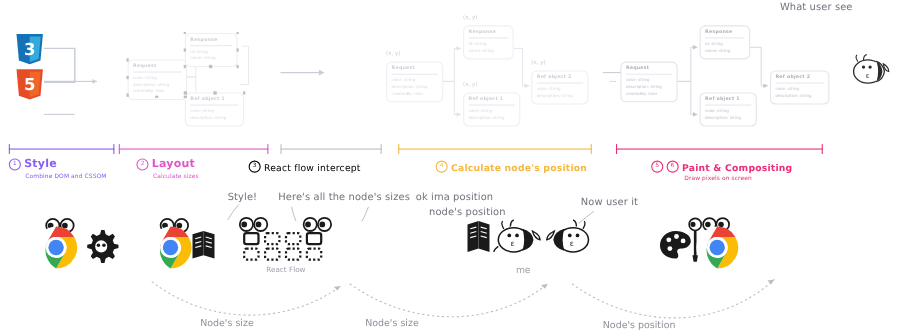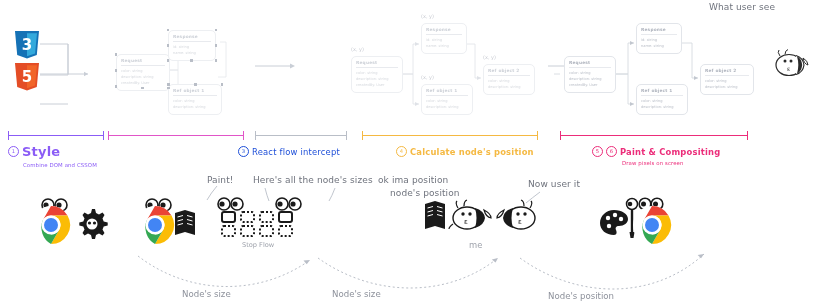--- a/index.html
+++ b/index.html
@@ -38,21 +38,21 @@
   .ruler .cap { position:absolute; top:0px; width:1px; height:9px; }
   .ruler .cap.l { left:0; } .ruler .cap.r { right:0; }
 
   .phase { position:absolute; white-space:nowrap; }
   .phase .row { display:flex; align-items:center; gap:3px; }
   .pnum {
     width:11px; height:11px; border-radius:50%; border:1px solid currentColor;
     display:inline-flex; align-items:center; justify-content:center;
     font-size:5.2px; line-height:1; flex:none;
   }
-  .ptitle { font-size:13px; font-weight:bold; letter-spacing:.2px; }
+  .ptitle { font-size:10px; font-weight:bold; letter-spacing:.2px; }
   .psub { font-size:5.4px; margin-top:2.5px; letter-spacing:.1px; }
 
   
   .hand { position:absolute; font-size:9px; color:#6f737d;
           font-family:"DejaVu Sans", sans-serif; white-space:nowrap;
           letter-spacing:.1px; }
   .curvelabel { position:absolute; font-size:8.6px; color:#8d919b; white-space:nowrap;text-align:right; }
 
   .caption { position:absolute; font-size:6.6px; color:#9ea2ab; white-space:nowrap; }
 
@@ -265,22 +265,29 @@
   </div>
 
   <div class="phase" style="left:8px; top:144px; color:#8b5cf6;">
     <div class="row">
       <span class="pnum">1</span>
       <span class="ptitle">Style</span>
     </div>
     <div class="psub" style="margin-left:15px;">Combine DOM and CSSOM</div>
   </div>
 
-
-  <div class="phase" style="left:238px; top:146px; color:#1d4ed8;">
+  <div class="phase" style="left:124px; top:144px; color:#e155c8;">
+    <div class="row">
+      <span class="pnum">2</span>
+      <span class="ptitle">Layout</span>
+    </div>
+    <div class="psub" style="margin-left:15px;">Calculate sizes</div>
+  </div>
+
+  <div class="phase" style="left:226px; top:146px; color:#000000;">
     <div class="row">
       <span class="pnum">3</span>
       <span class="ptitle" style="font-weight:normal; font-size:8.4px;">React flow intercept</span>
     </div>
   </div>
 
   <div class="phase" style="left:396px; top:146px; color:#f5b942;">
     <div class="row">
       <span class="pnum">4</span>
       <span class="ptitle" style="font-size:8.4px;">Calculate node's position</span>
@@ -289,21 +296,21 @@
 
   <div class="phase" style="left:592px; top:146px; color:#ec2d7a;">
     <div class="row">
       <span class="pnum">5</span>
       <span class="pnum">6</span>
       <span class="ptitle" style="font-size:8.4px;">Paint &amp; Compositing</span>
     </div>
     <div class="psub" style="margin-left:30px;">Draw pixels on screen</div>
   </div>
 
-  <div class="hand" style="left:207px; top:175px;">Paint!</div>
+  <div class="hand" style="left:207px; top:175px;">Style!</div>
   <div class="hand" style="left:253px; top:175px;">Here's all the node's sizes</div>
   <div class="hand" style="left:378px; top:175px;">ok ima position</div>
   <div class="hand" style="left:390px; top:188px;">node's position</div>
   <div class="hand" style="left:528px; top:179px;">Now user it</div>
 
   <svg class="abs" style="left:195px; top:182px;" width="420" height="40">
     <path d="M22 4 q-6 7 -10 14" stroke="#b9bec7" stroke-width="0.9" fill="none"></path>
     <path d="M70 6 q2 8 4 13" stroke="#b9bec7" stroke-width="0.9" fill="none"></path>
     <path d="M140 6 q-3 8 -6 13" stroke="#b9bec7" stroke-width="0.9" fill="none"></path>
     <path d="M270 22 q-4 6 -7 10" stroke="#b9bec7" stroke-width="0.9" fill="none"></path>
@@ -380,21 +387,21 @@
         <rect x="33" y="16" width="13" height="10" rx="2" stroke-dasharray="2 2"></rect>
         <rect x="52" y="16" width="13" height="10" rx="2" stroke-dasharray="2 2"></rect>
         <rect x="71" y="16" width="13" height="10" rx="2"></rect>
         <rect x="14" y="30" width="13" height="10" rx="2" stroke-dasharray="2 2"></rect>
         <rect x="33" y="30" width="13" height="10" rx="2" stroke-dasharray="2 2"></rect>
         <rect x="52" y="30" width="13" height="10" rx="2" stroke-dasharray="2 2"></rect>
         <rect x="71" y="30" width="13" height="10" rx="2" stroke-dasharray="2 2"></rect>
       </g>
     </svg>
   </div>
-  <div class="caption" style="left:242px; top:241px;">Stop Flow</div>
+  <div class="caption" style="left:242px; top:241px;">React Flow</div>
 
   <div class="abs" style="left:424px; top:200px;">
     <svg width="24" height="30" viewBox="0 0 24 30">
       <path d="M1 4 L11 1 L11 26 L1 29 Z" fill="#1a1a1a"></path>
       <path d="M11 1 L21 4 L21 29 L11 26 Z" fill="#1a1a1a"></path>
       <path d="M3.5 8 L9 6.5 M3.5 12 L9 10.5 M3.5 16 L9 14.5" stroke="#ffffff" stroke-width="1"></path>
       <path d="M13 6.5 L18.5 8 M13 10.5 L18.5 12 M13 14.5 L18.5 16" stroke="#ffffff" stroke-width="1"></path>
     </svg>
   </div>
 

